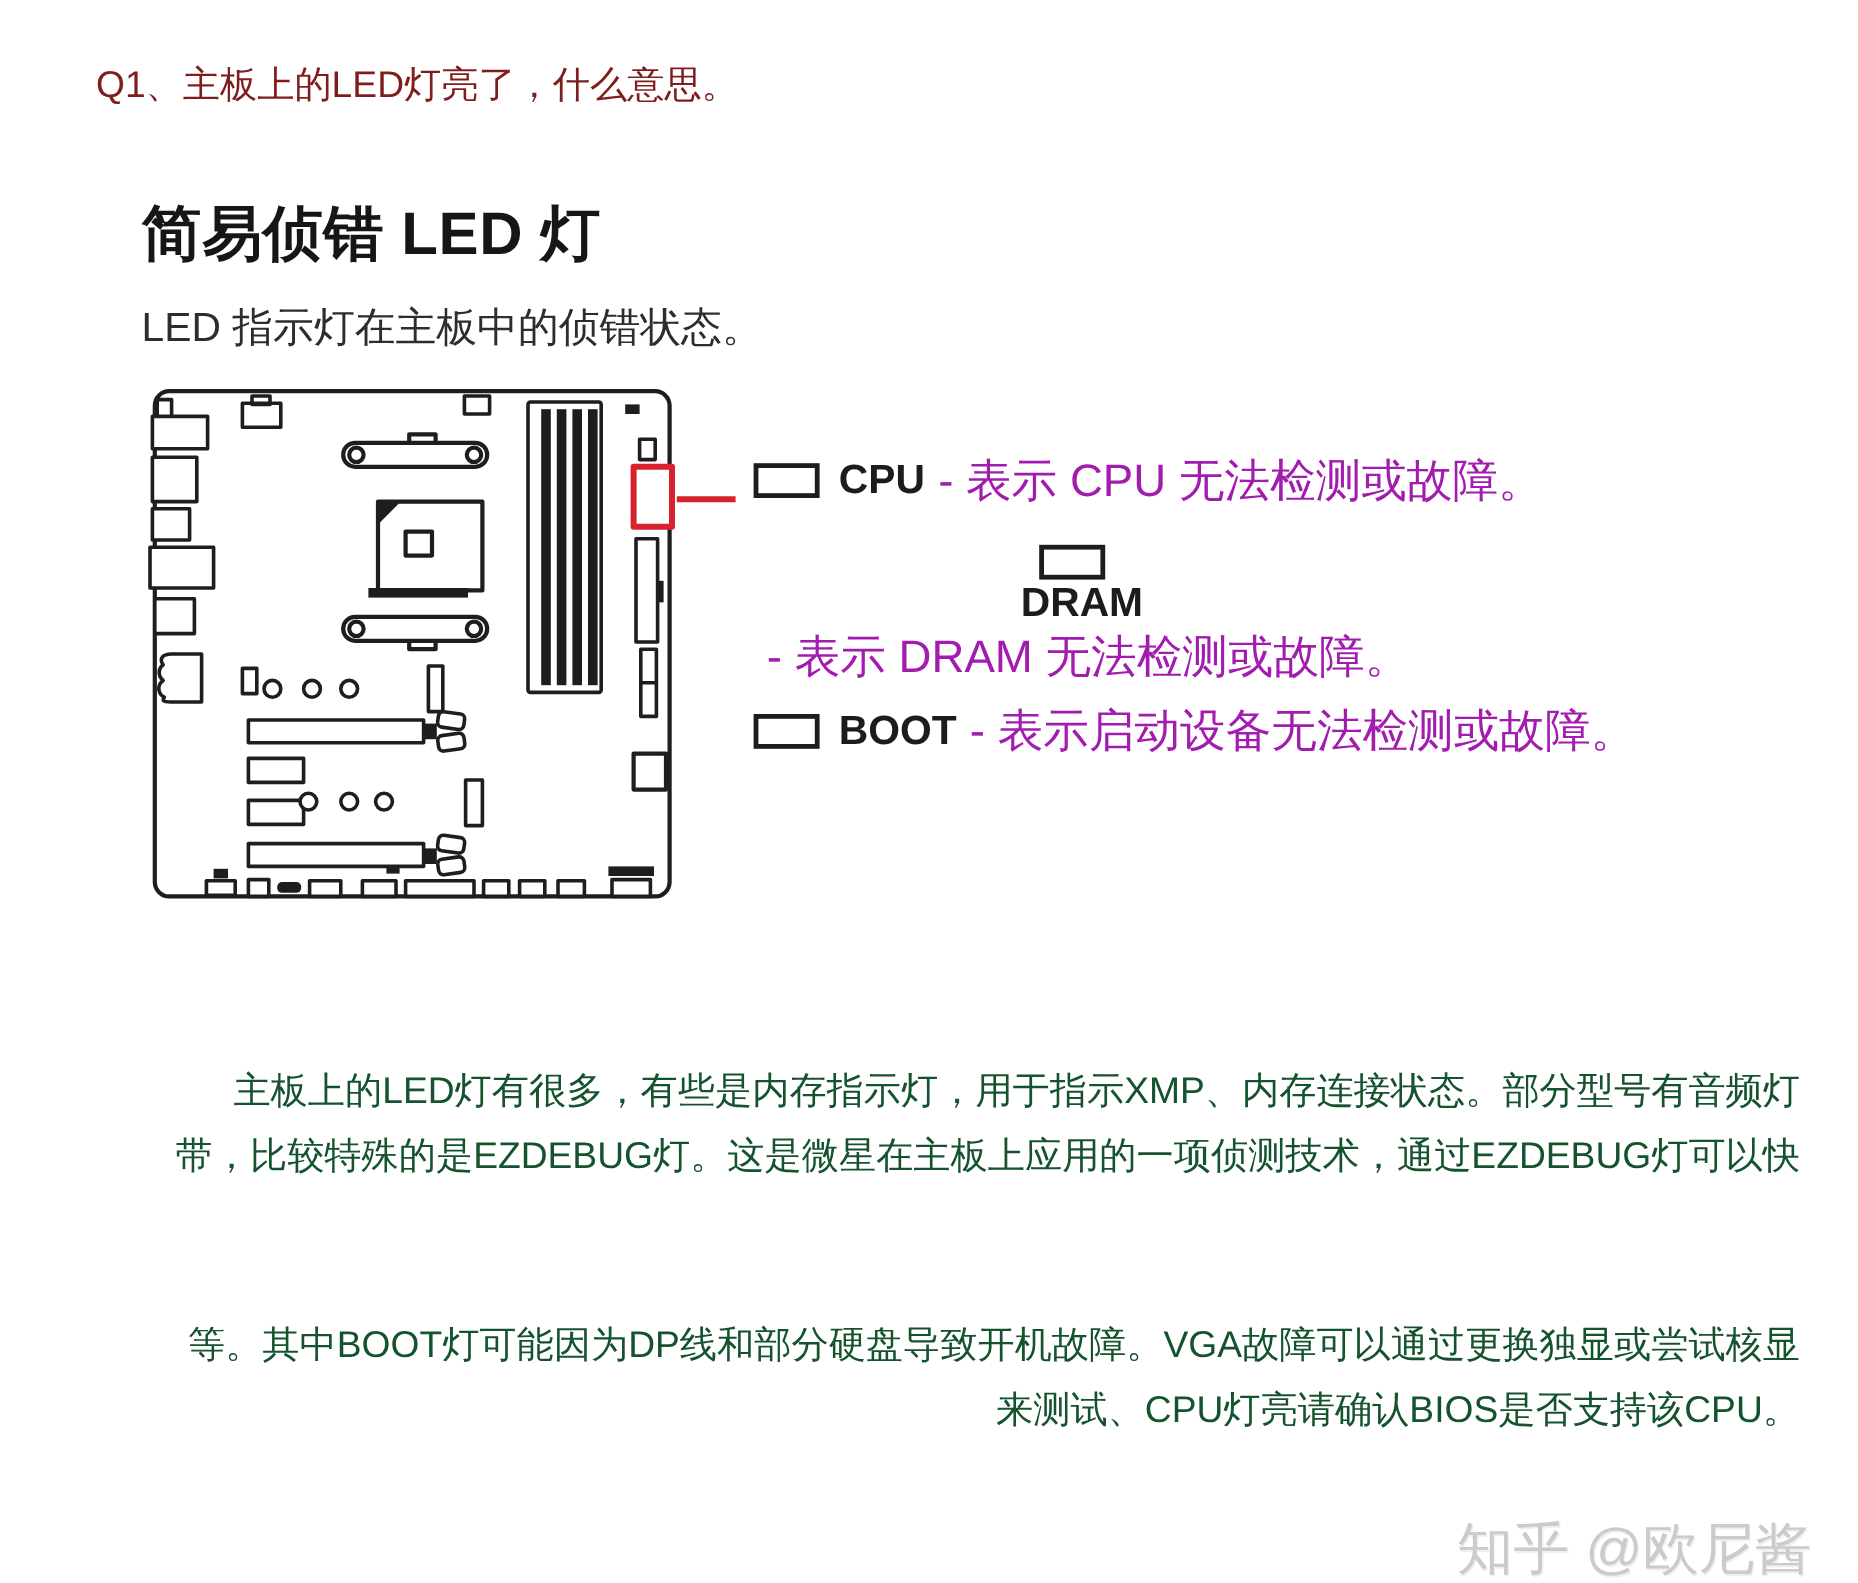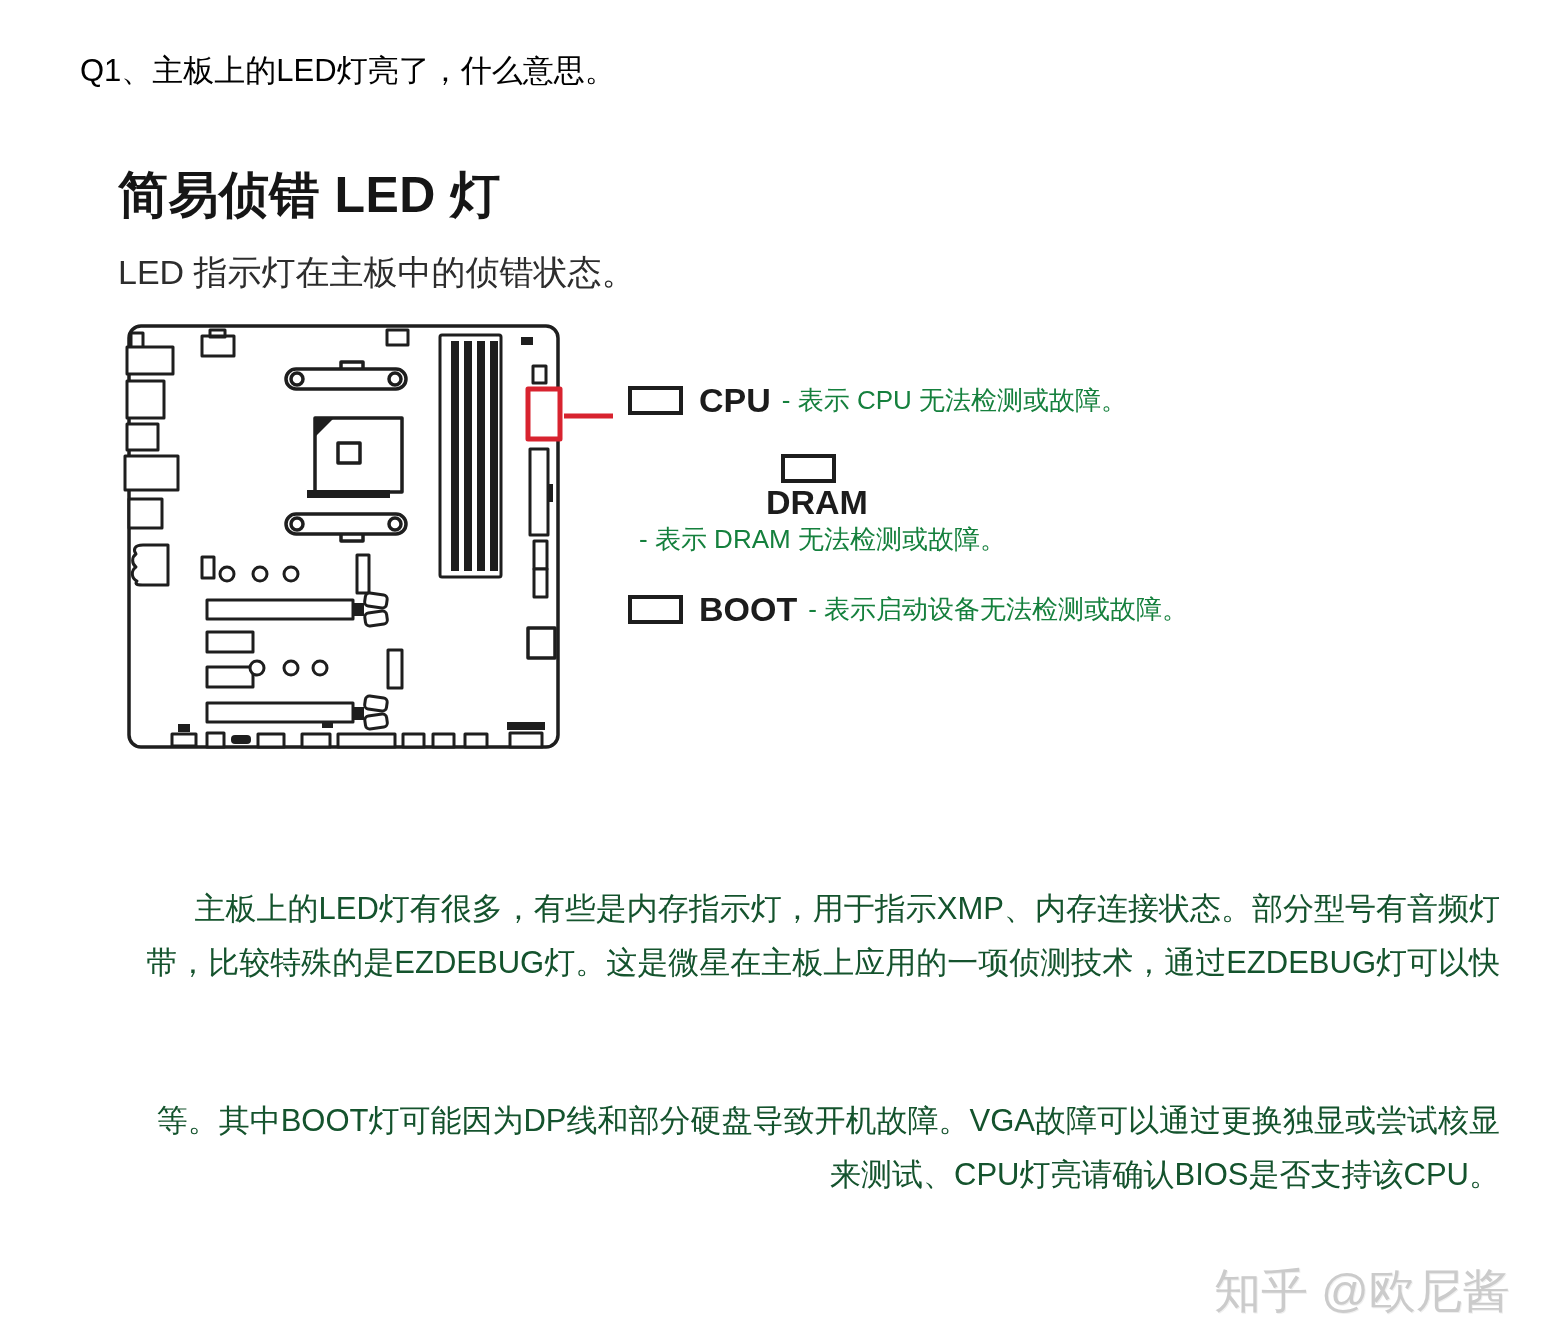--- a/index.html
+++ b/index.html
@@ -3,21 +3,21 @@
 <meta charset="utf-8">
 <style>
   html,body{margin:0;padding:0;}
   body{
     width:1548px;height:1319px;position:relative;background:#ffffff;
     font-family:"Liberation Sans","DejaVu Sans",sans-serif;
     overflow:hidden;
   }
   .q-title{
     position:absolute;left:80px;top:50px;
-    font-size:31px;color:#000000;white-space:nowrap;
+    font-size:31px;color:#7f1d1d;white-space:nowrap;
   }
   .figure{position:absolute;left:0;top:0;width:1548px;height:860px;}
   .fig-title{
     position:absolute;left:118px;top:162px;
     font-size:50px;font-weight:800;color:#161616;white-space:nowrap;
     letter-spacing:0.5px;
   }
   .fig-subtitle{
     position:absolute;left:118px;top:250px;
     font-size:34px;color:#2d2d2d;white-space:nowrap;text-align:right;
@@ -25,21 +25,21 @@
   .board-svg{position:absolute;left:120px;top:320px;}
   .legend{position:absolute;left:0;top:0;width:1272px;height:860px;}
   .legend-row{
     position:absolute;left:628px;display:flex;align-items:center;height:32px;
   }
   .legend-box{
     display:inline-block;width:47px;height:21px;
     border:4px solid #1d1d1d;background:#fff;margin-right:16px;flex:0 0 auto;
   }
   .legend-label{font-size:34px;font-weight:bold;color:#1c1c1c;white-space:nowrap;}
-  .legend-desc{font-size:26px;color:#15803d;margin-left:11px;white-space:nowrap;text-align:right;}
+  .legend-desc{font-size:38px;color:#a21caf;margin-left:11px;white-space:nowrap;text-align:right;}
   .row-1{top:384px;} .row-2{top:454px;flex-direction:column;} .row-3{top:522px;} .row-4{top:593px;}
   .para{
     position:absolute;left:80px;width:1420px;
     font-size:31px;line-height:54px;color:#14532d;text-align:right;
   }
   .para-1{top:882px;}
   .para-2{top:1094px;}
   .para .line{white-space:nowrap;}
   .watermark{
     position:absolute;left:1214px;top:1236px;

